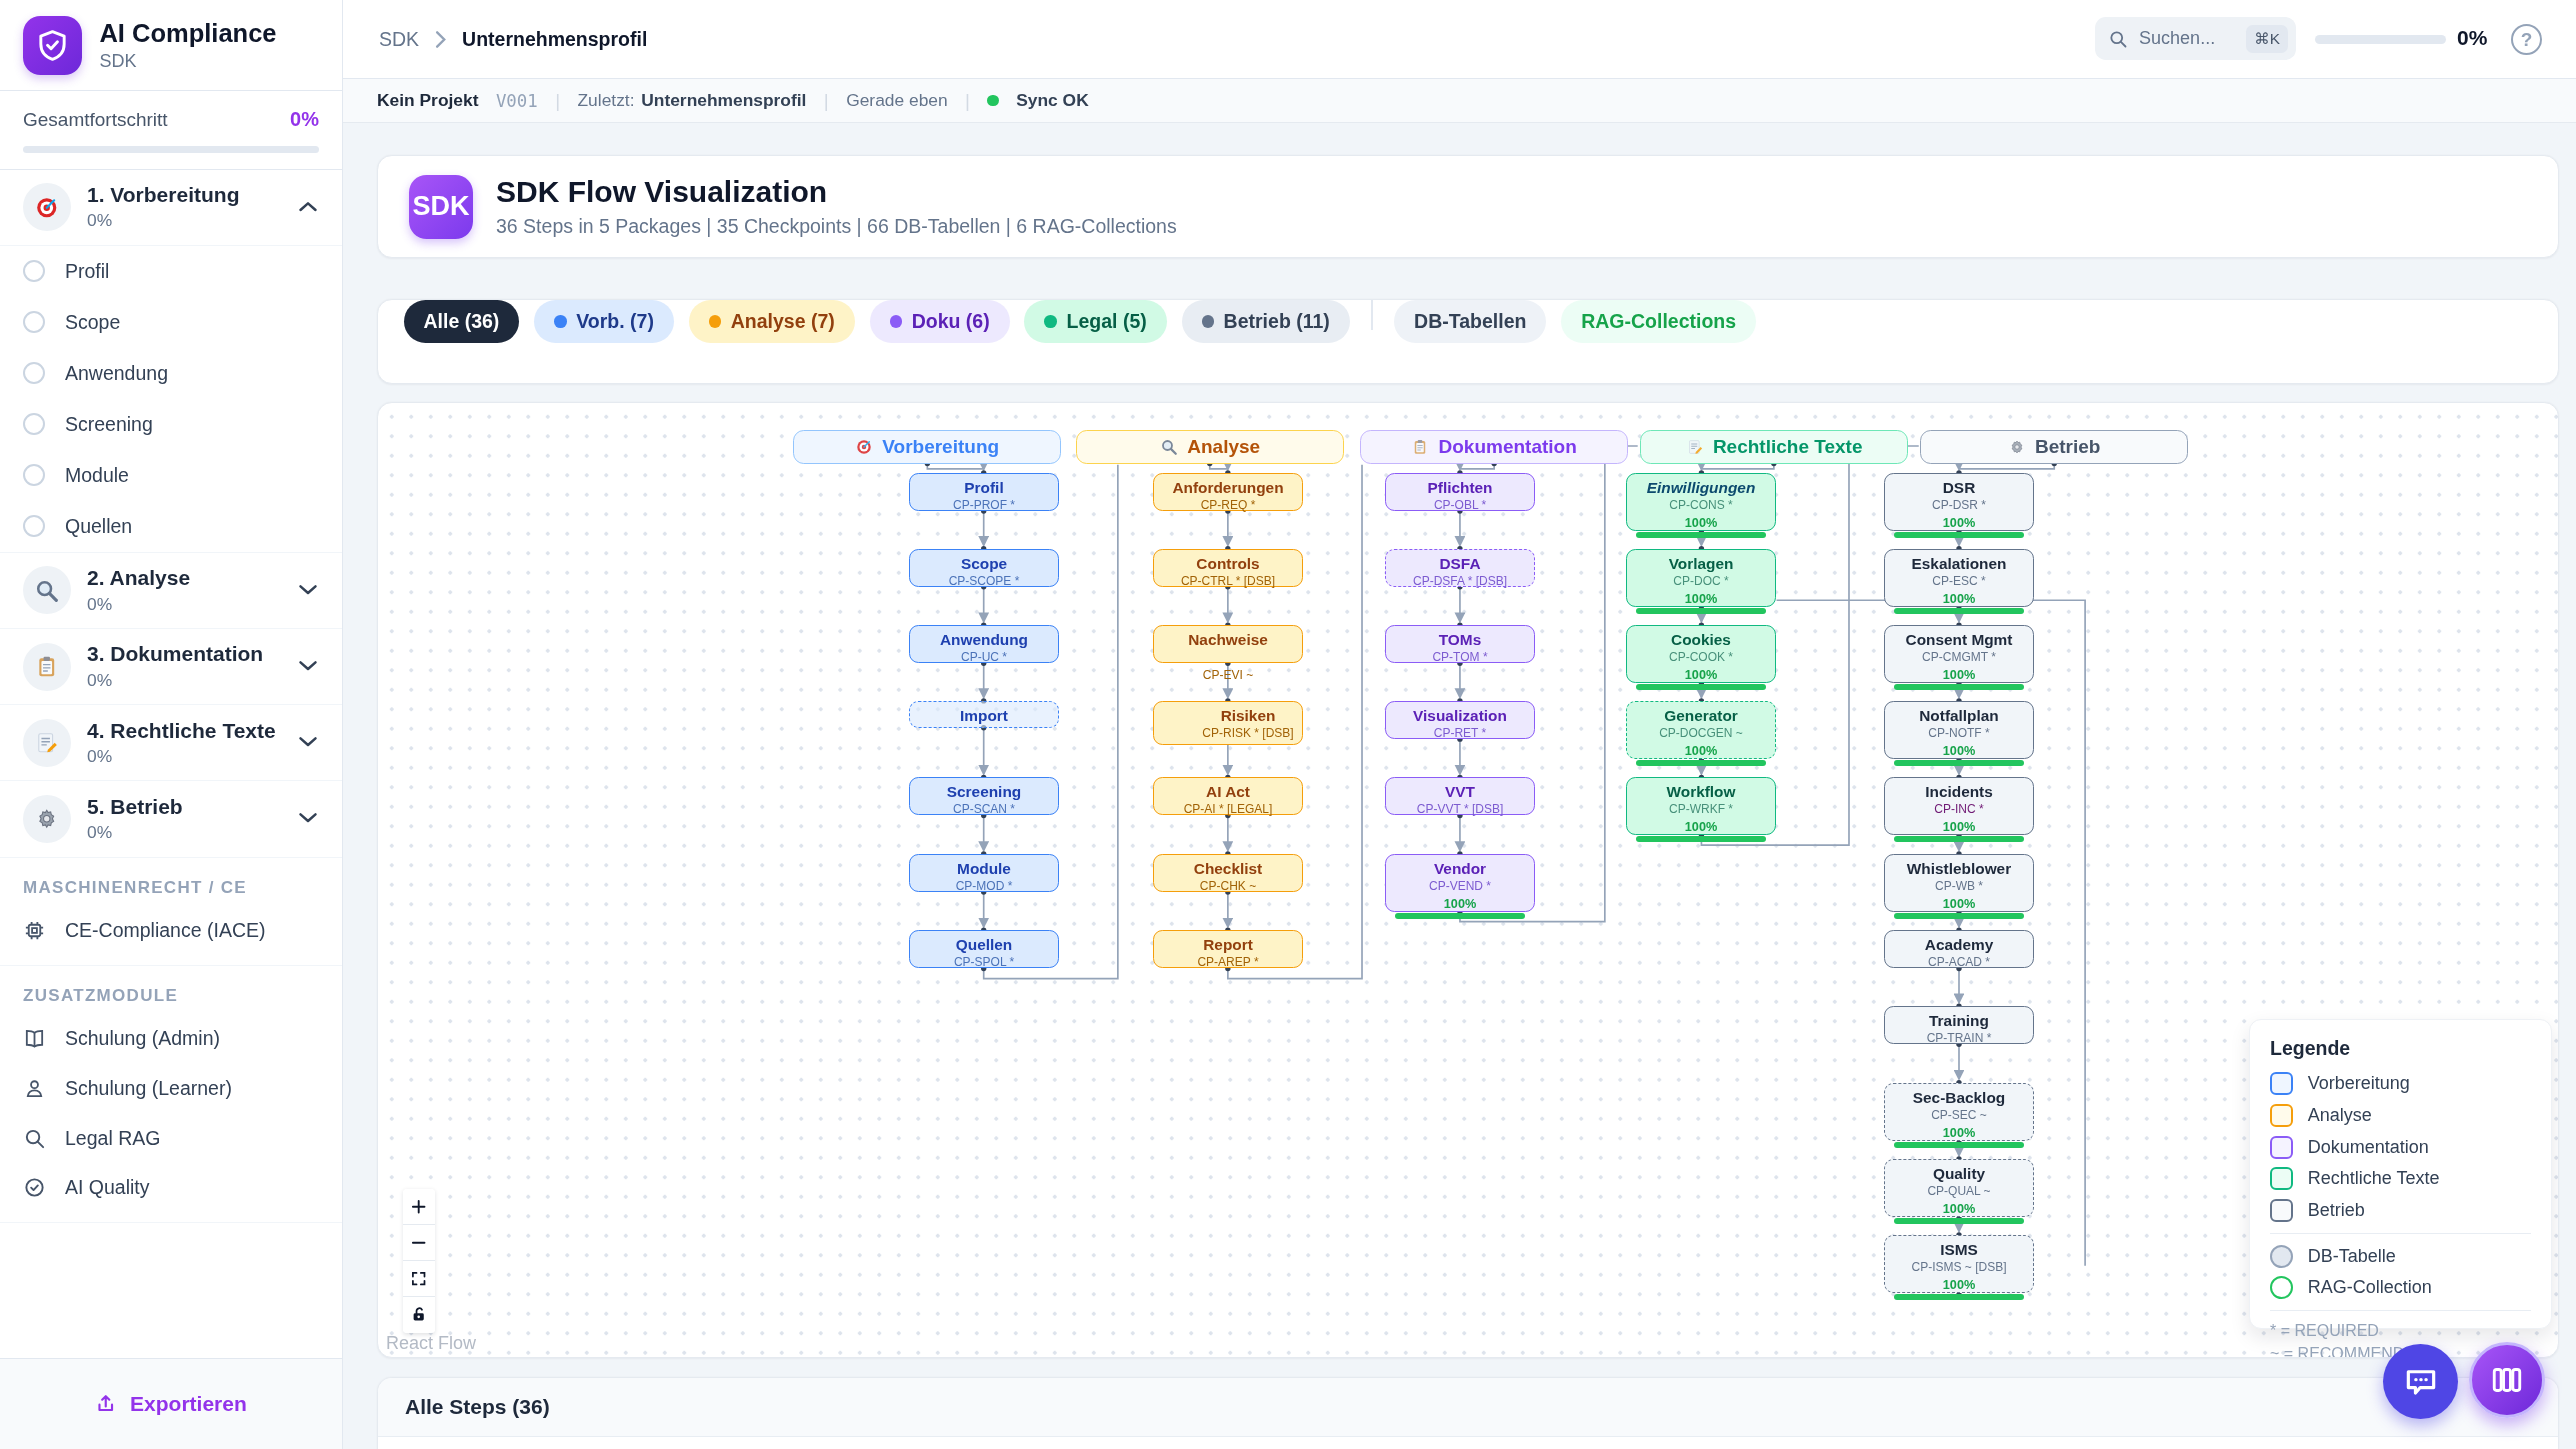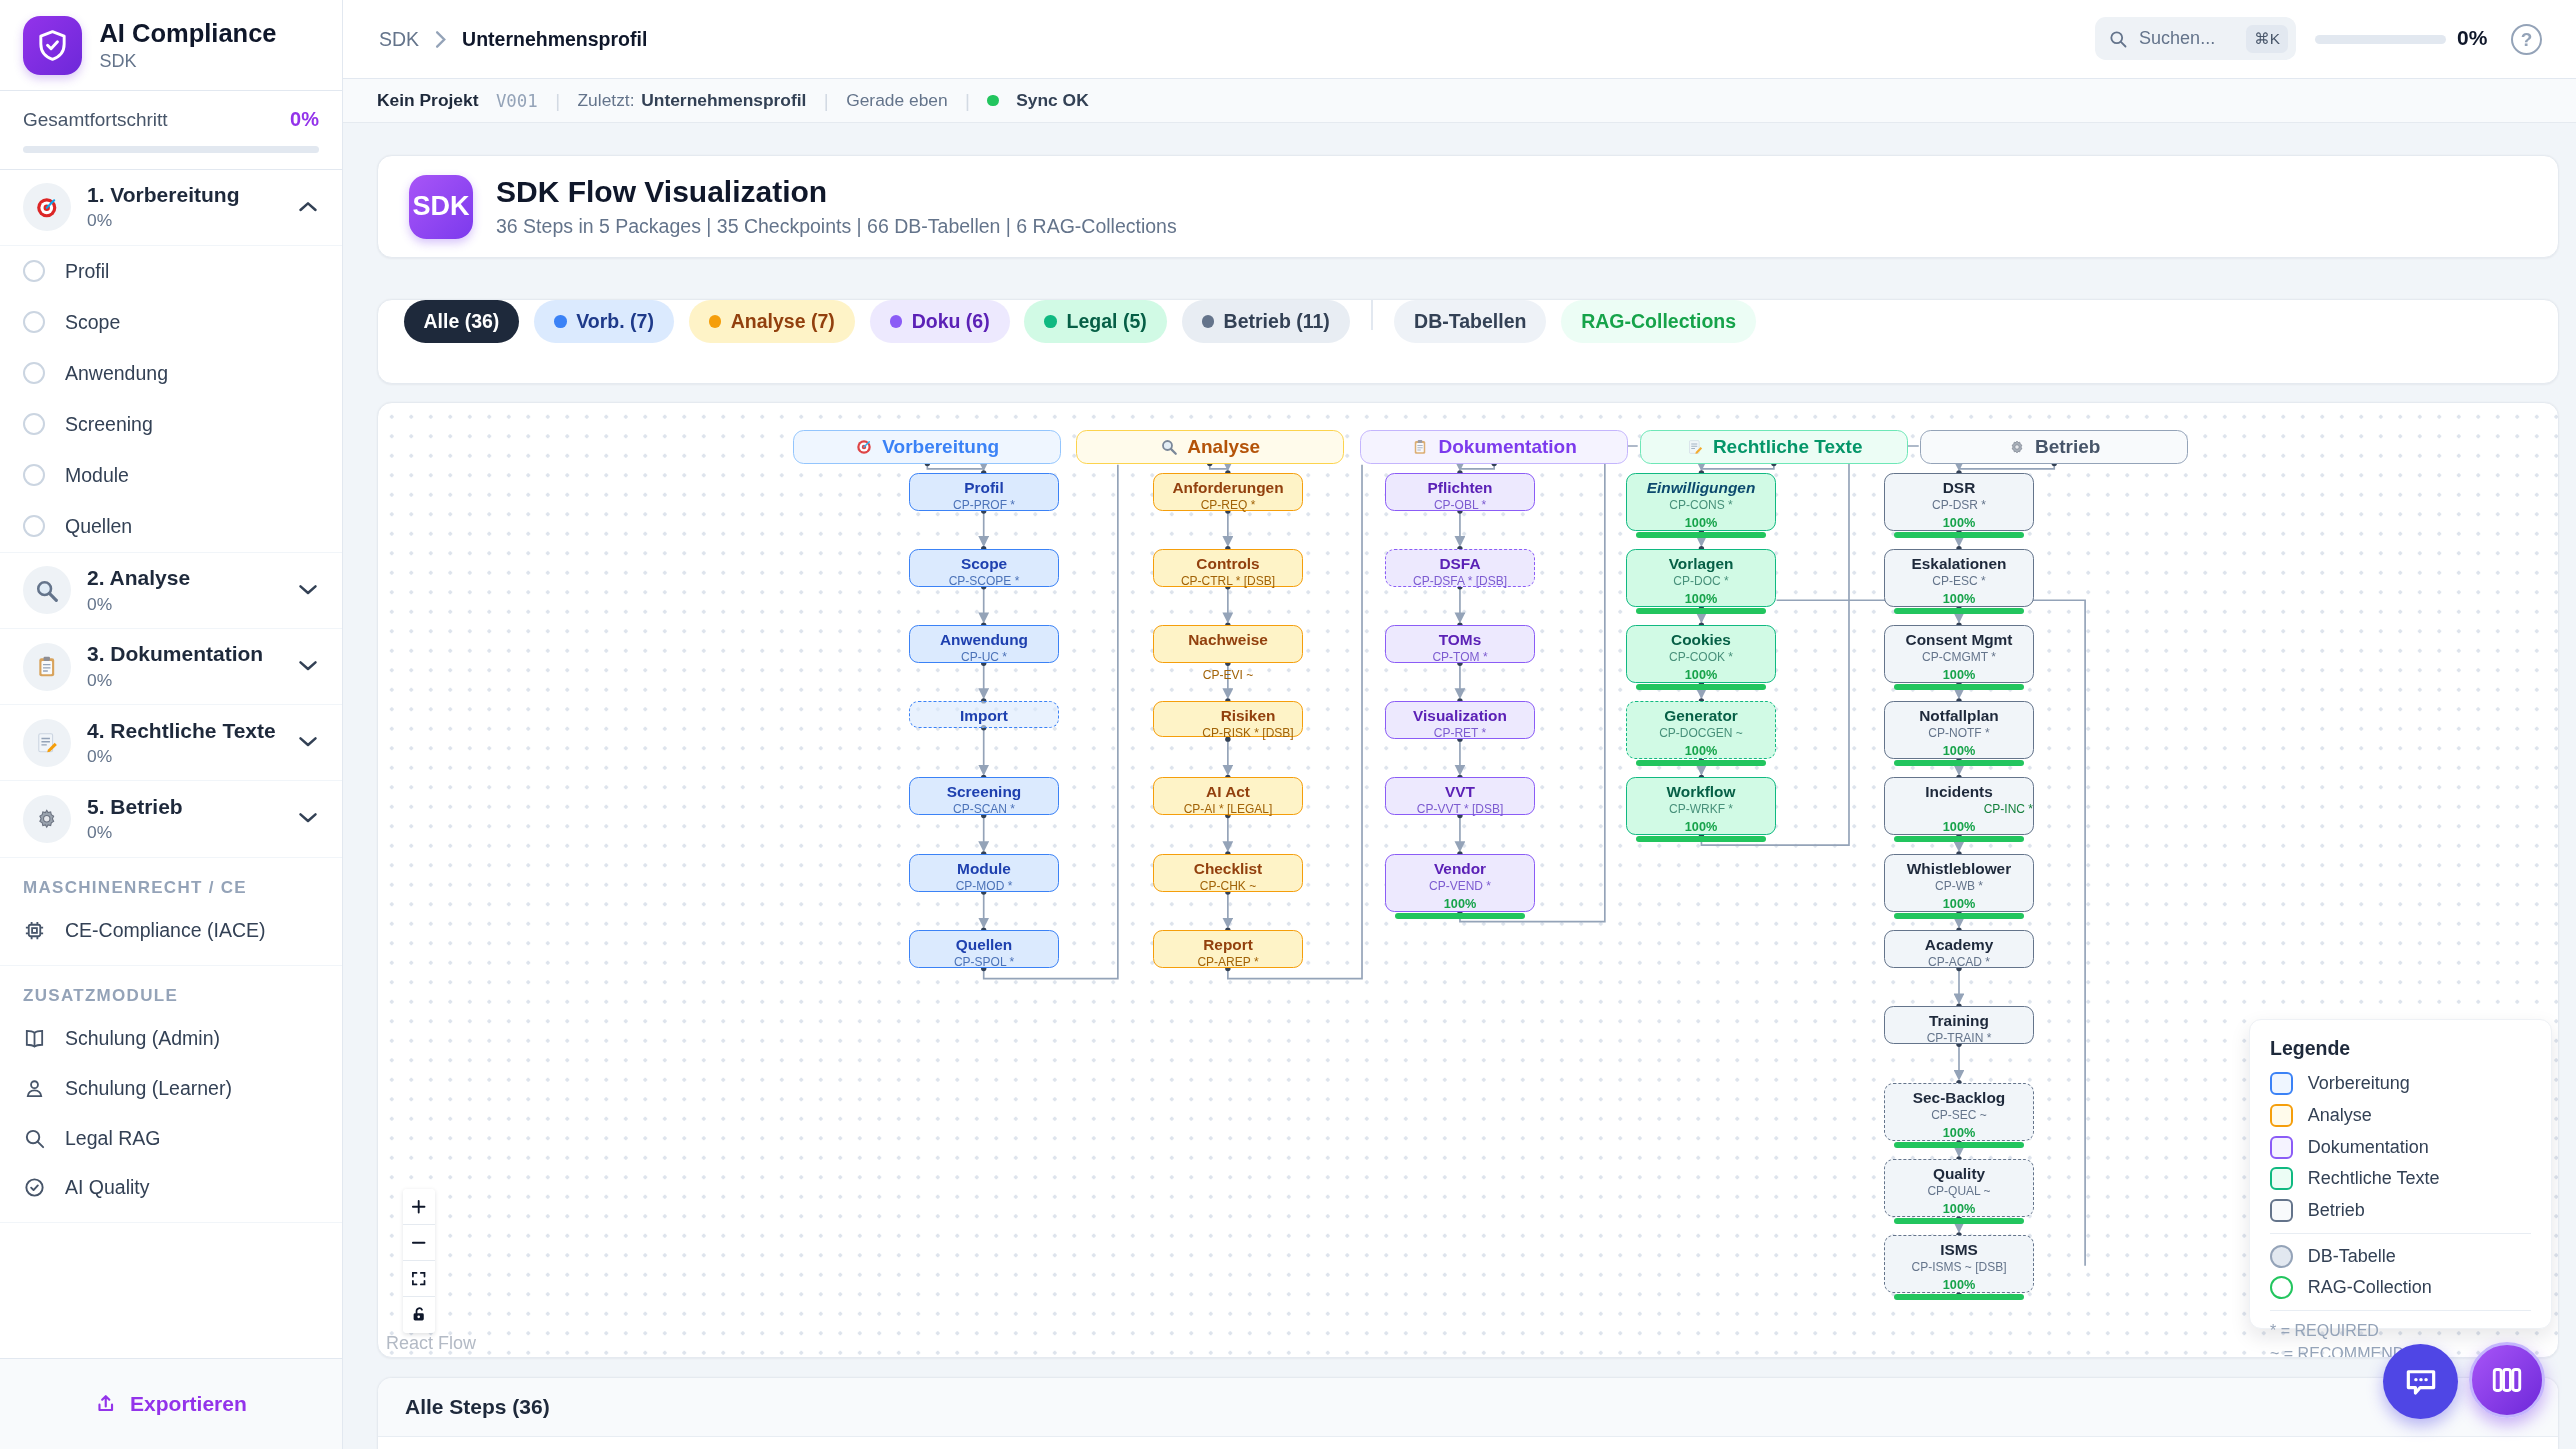--- a/index.html
+++ b/index.html
@@ -714,21 +714,21 @@
         <div class="n-code" style="color: rgb(161, 98, 7);">CP-REQ *</div>
       </div>
       <div class="node" style="left: 775px; top: 146px; height: 38px; border-color: rgb(245, 158, 11); background: rgb(254, 243, 199);">
         <div class="n-title" style="color: rgb(146, 64, 14);">Controls</div>
         <div class="n-code" style="color: rgb(161, 98, 7);">CP-CTRL * [DSB]</div>
       </div>
       <div class="node" style="left: 775px; top: 222px; height: 38px; border-color: rgb(245, 158, 11); background: rgb(254, 243, 199);">
         <div class="n-title" style="color: rgb(146, 64, 14);">Nachweise</div>
         <div class="n-code" style="color: rgb(161, 98, 7); margin-top: 20px;">CP-EVI ~</div>
       </div>
-      <div class="node" style="left: 775px; top: 298px; height: 36px; border-color: rgb(245, 158, 11); background: rgb(254, 243, 199); padding-left: 40px;">
+      <div class="node" style="left: 775px; top: 298px; height: 44px; border-color: rgb(245, 158, 11); background: rgb(254, 243, 199); padding-left: 40px;">
         <div class="n-title" style="color: rgb(146, 64, 14);">Risiken</div>
         <div class="n-code" style="color: rgb(161, 98, 7);">CP-RISK * [DSB]</div>
       </div>
       <div class="node" style="left: 775px; top: 374px; height: 38px; border-color: rgb(245, 158, 11); background: rgb(254, 243, 199);">
         <div class="n-title" style="color: rgb(146, 64, 14);">AI Act</div>
         <div class="n-code" style="color: rgb(161, 98, 7);">CP-AI * [LEGAL]</div>
       </div>
       <div class="node" style="left: 775px; top: 451px; height: 38px; border-color: rgb(245, 158, 11); background: rgb(254, 243, 199);">
         <div class="n-title" style="color: rgb(146, 64, 14);">Checklist</div>
         <div class="n-code" style="color: rgb(161, 98, 7);">CP-CHK ~</div>
@@ -842,21 +842,21 @@
         <div class="n-bar" style="background: rgb(34, 197, 94);"></div>
       </div>
       <div class="node" style="left: 1506px; top: 298px; height: 58px; border-color: rgb(100, 116, 139); background: rgb(241, 245, 249);">
         <div class="n-title" style="color: rgb(30, 41, 59);">Notfallplan</div>
         <div class="n-code" style="color: rgb(100, 116, 139);">CP-NOTF *</div>
         <div class="n-pct" style="color: rgb(22, 163, 74);">100%</div>
         <div class="n-bar" style="background: rgb(34, 197, 94);"></div>
       </div>
       <div class="node" style="left: 1506px; top: 374px; height: 58px; border-color: rgb(100, 116, 139); background: rgb(241, 245, 249);">
         <div class="n-title" style="color: rgb(30, 41, 59);">Incidents</div>
-        <div class="n-code" style="color: #15803d; text-align: right;">CP-INC *</div>
+        <div class="n-code" style="color: #701a75;">CP-INC *</div>
         <div class="n-pct" style="color: rgb(22, 163, 74);">100%</div>
         <div class="n-bar" style="background: rgb(34, 197, 94);"></div>
       </div>
       <div class="node" style="left: 1506px; top: 451px; height: 58px; border-color: rgb(100, 116, 139); background: rgb(241, 245, 249);">
         <div class="n-title" style="color: rgb(30, 41, 59);">Whistleblower</div>
         <div class="n-code" style="color: rgb(100, 116, 139);">CP-WB *</div>
         <div class="n-pct" style="color: rgb(22, 163, 74);">100%</div>
         <div class="n-bar" style="background: rgb(34, 197, 94);"></div>
       </div>
       <div class="node" style="left: 1506px; top: 527px; height: 38px; border-color: rgb(100, 116, 139); background: rgb(241, 245, 249);">

